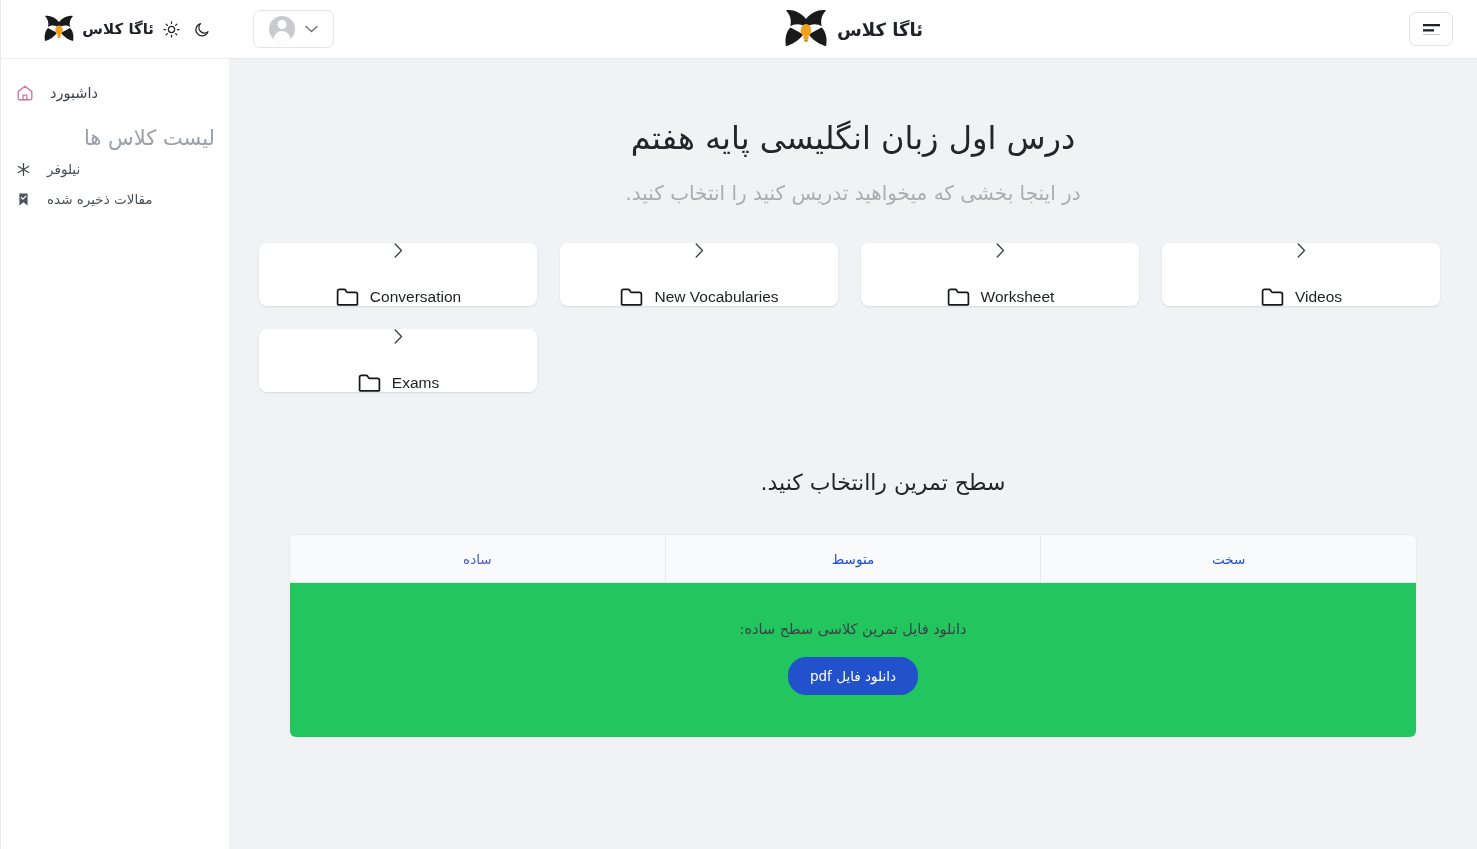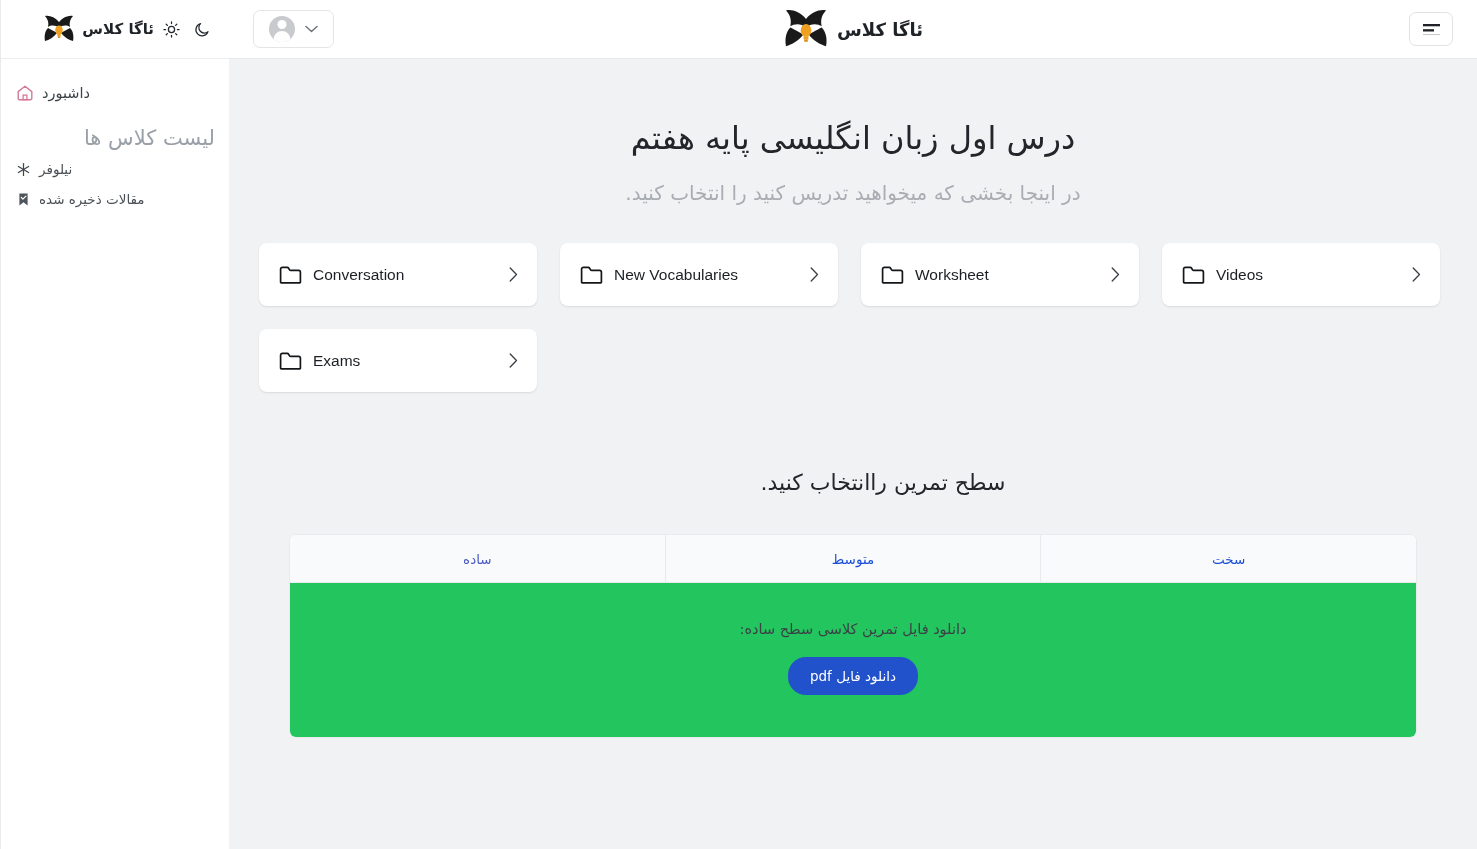--- a/index.html
+++ b/index.html
@@ -46,21 +46,21 @@
   }
   .logo-mark { width: 32px; height: 28px; display:block; }
   .theme-toggles { display: flex; align-items: center; gap: 14px; margin-right: 8px; }
   .theme-toggles svg { display: block; }
 
   .sidebar-body { padding: 16px 0 0 0; }
   .nav-item {
     display: flex;
     align-items: center;
     justify-content: flex-start;
-    gap: 8px;
+    gap: 16px;
     padding: 8px 8px 8px 14px;
     font-size: 14.5px;
     color: #41464c;
     cursor: pointer;
     flex-direction: row-reverse;
   }
   .nav-item .label { white-space: nowrap; }
   .nav-item .ico { width: 19px; height: 19px; display:flex; align-items:center; justify-content:center; flex: 0 0 19px;}
   .nav-item.dash .label { color: #3d4248; }
   .nav-section-title {
@@ -168,21 +168,21 @@
     width: 278px;
     height: 63px;
     background: #ffffff;
     border-radius: 8px;
     box-shadow: 0 1px 2px rgba(16,24,40,0.07), 0 1px 3px rgba(16,24,40,0.05);
     display: flex;
     align-items: center;
     justify-content: space-between;
     padding: 0 19px 0 20px;
     cursor: pointer;
-    flex-direction: row;
+    flex-direction: column;
   }
   .folder-card .left-chevron { display:flex; align-items:center; }
   .folder-card .right-group {
     display: flex; align-items: center; gap: 11px;
     flex-direction: row;
   }
   .folder-card .card-label {
     font-size: 15.5px;
     color: #1c2024;
     font-family: "Liberation Sans", sans-serif;

